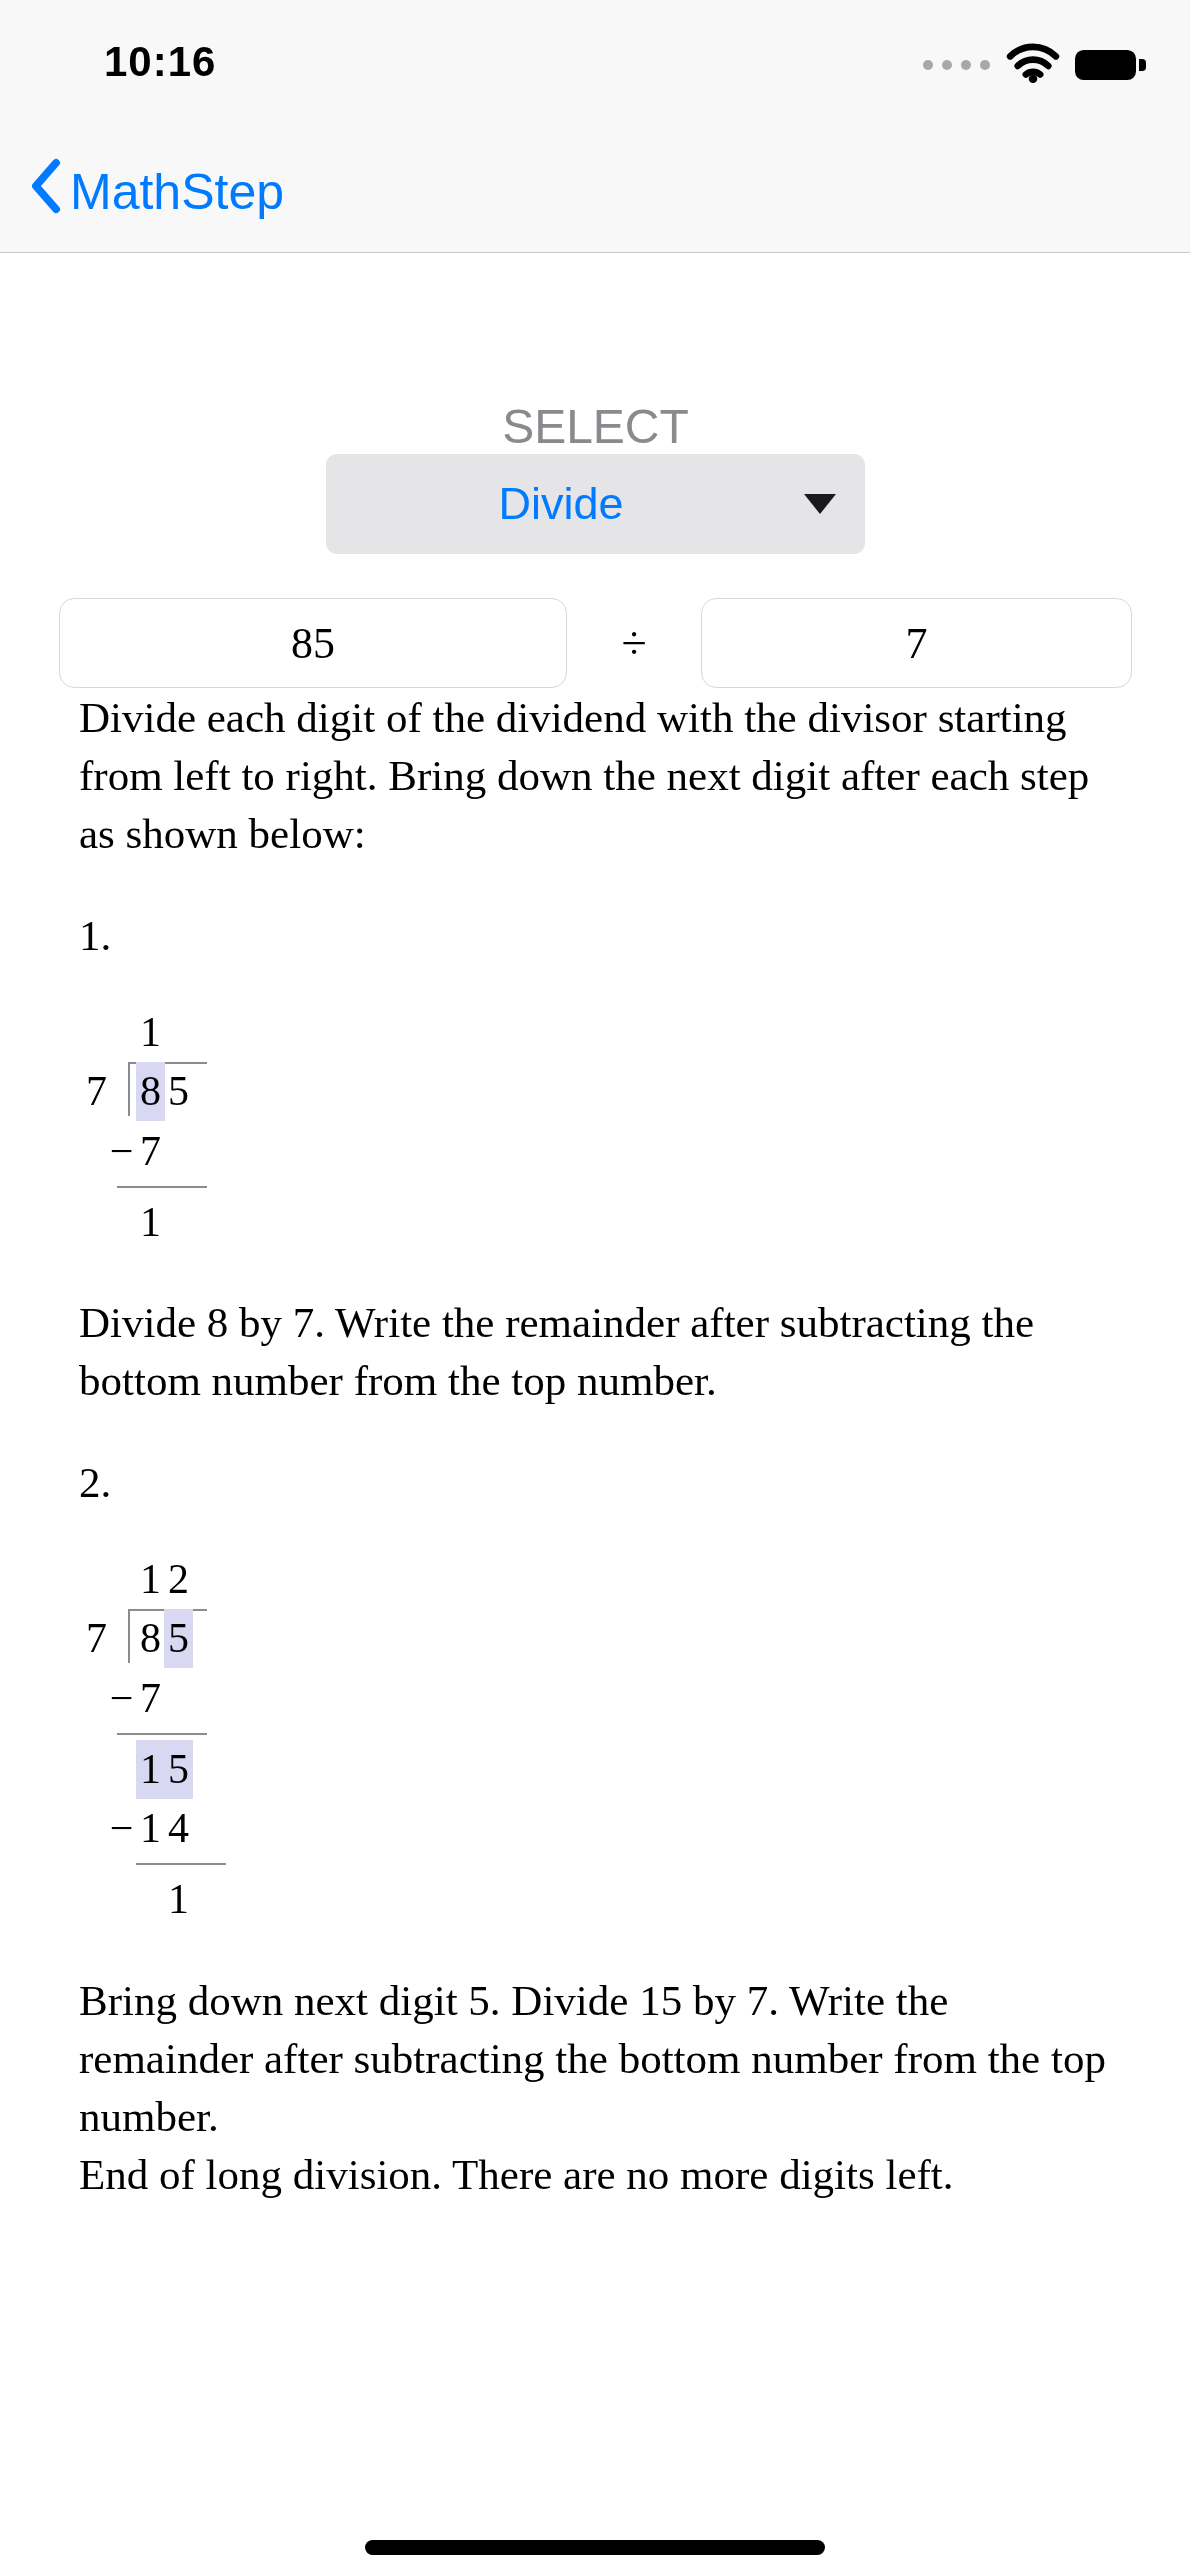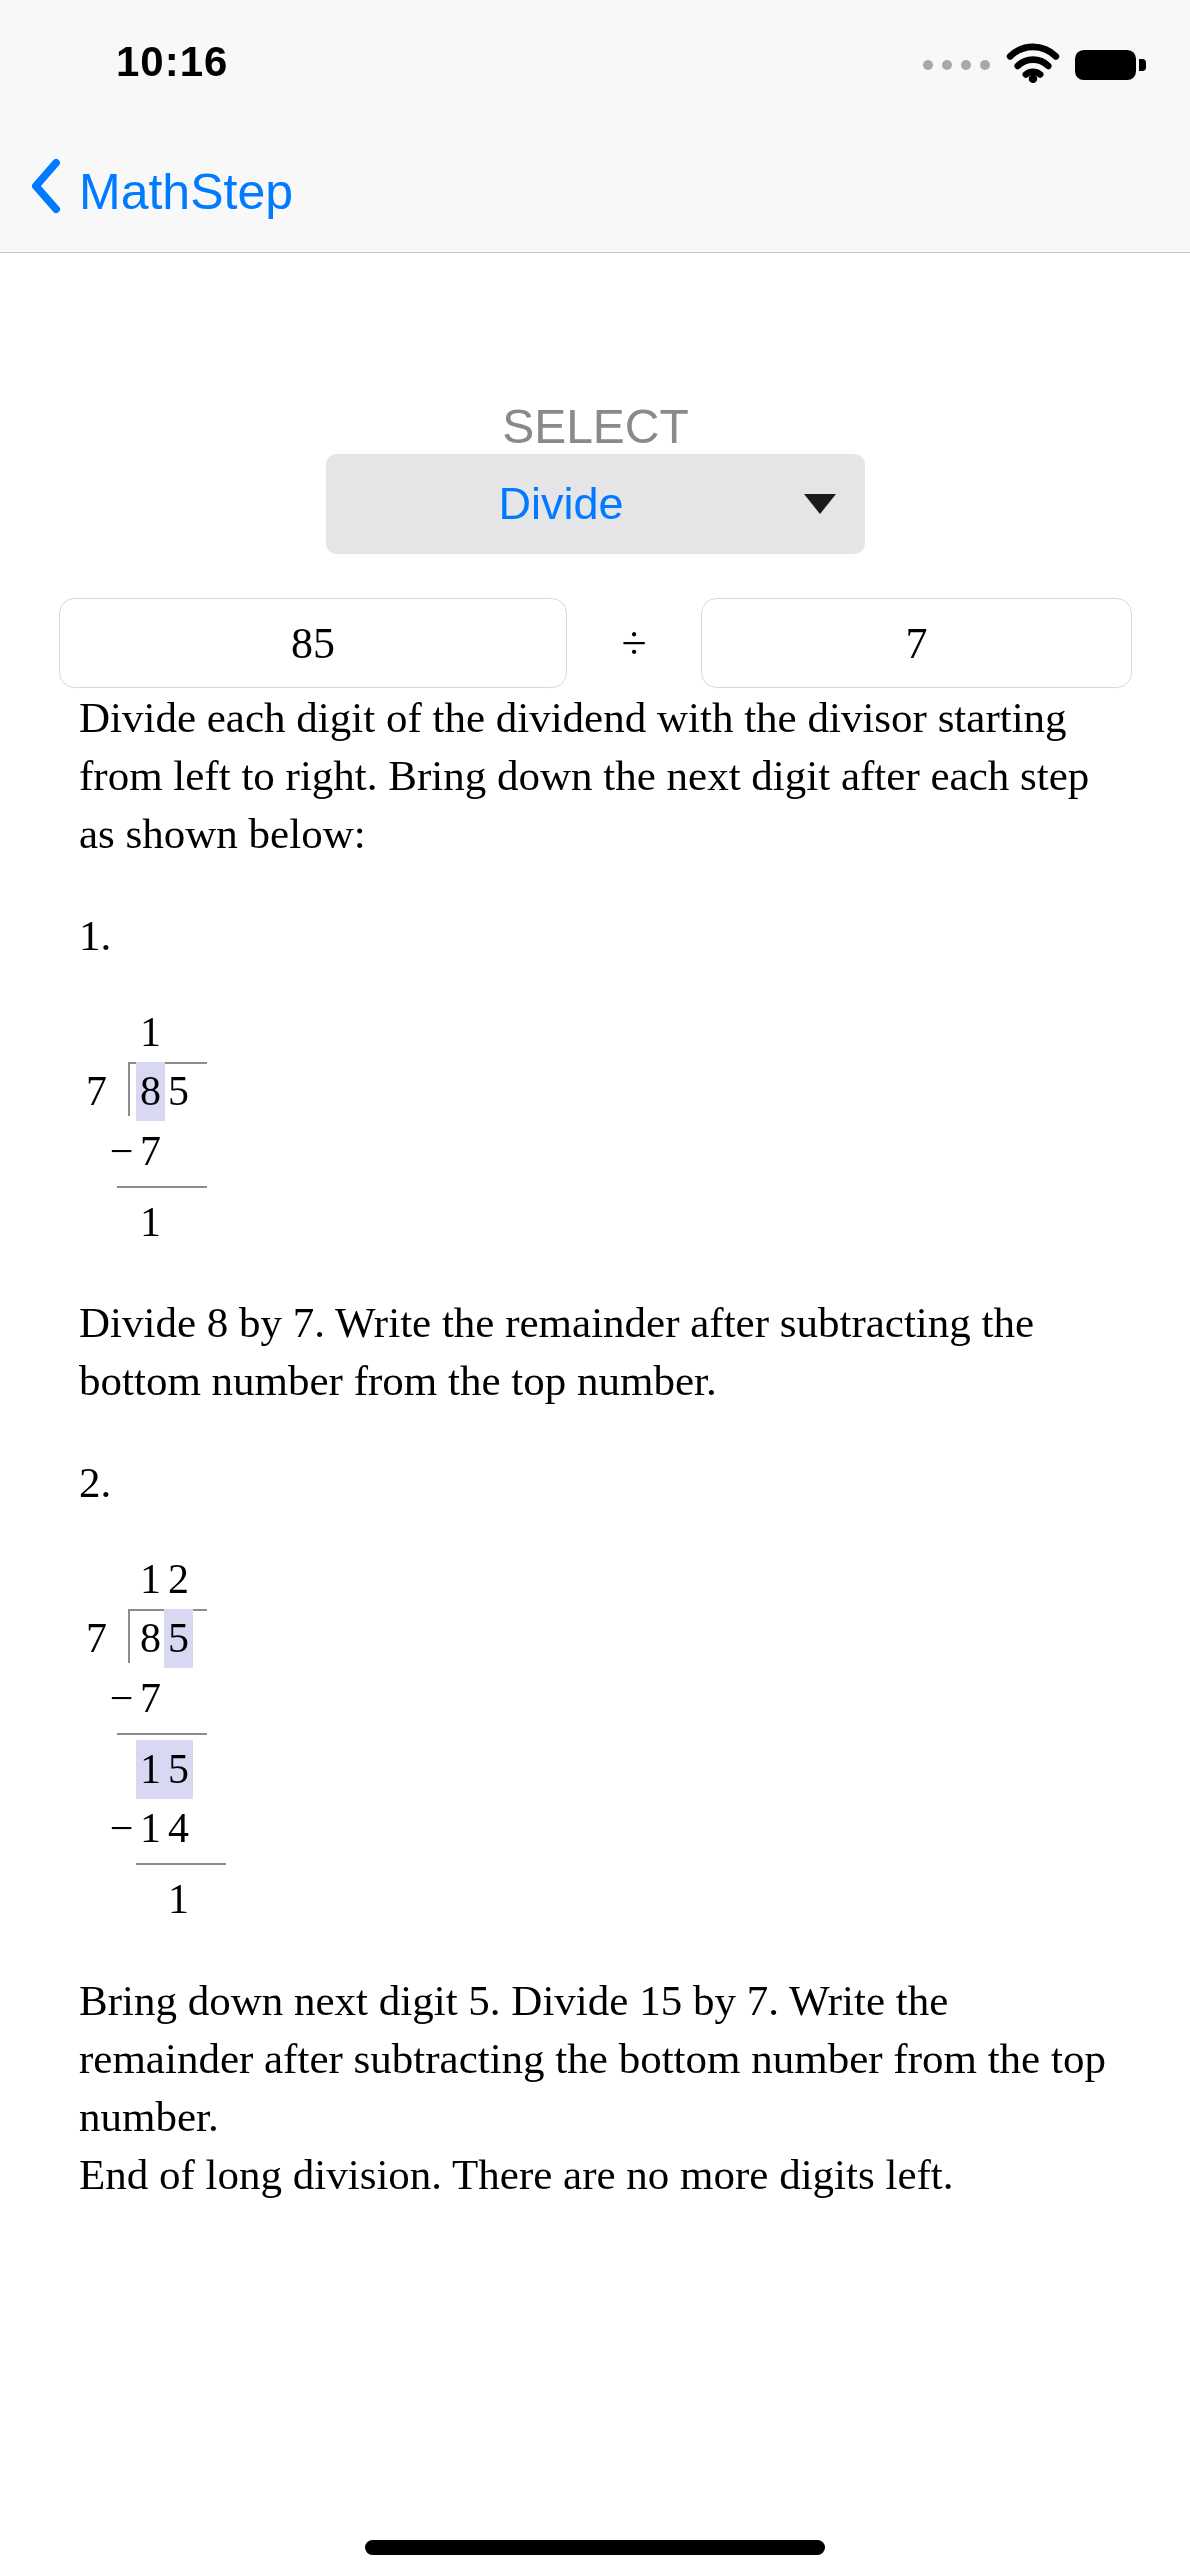--- a/index.html
+++ b/index.html
@@ -15,36 +15,36 @@
     background:#ffffff;font-family:"Liberation Sans",sans-serif;color:#000;
   }
 
   
   .header{
     position:absolute;top:0;left:0;width:1190px;height:253px;
     background:#f8f8f8;border-bottom:1px solid #c7c7c9;
   }
   .time{
     position:absolute;left:104px;top:38px;
-    font-size:42px;font-weight:700;letter-spacing:1px;margin-left:12px;
+    font-size:42px;font-weight:700;letter-spacing:1px;
   }
   .status-icons{
     position:absolute;right:54px;top:42px;height:46px;
     display:flex;align-items:center;gap:15.3px;
   }
   .dots{display:flex;gap:8.6px;align-items:center}
   .dot{width:10.5px;height:10.5px;border-radius:50%;background:#a8a8ac}
   .battery{position:relative;width:61px;height:30px;background:#000;border-radius:8.6px}
   .battery::after{
     content:"";position:absolute;right:-9.6px;top:8.6px;width:6.7px;height:12.5px;
     background:#000;border-radius:0 3.8px 3.8px 0;
   }
   .back-btn{
     position:absolute;left:29px;top:157px;height:69px;
-    display:flex;align-items:center;gap:17px;
+    display:flex;align-items:center;gap:8px;
     color:var(--accent);font-size:50px;cursor:pointer;background:none;border:none;
     font-family:"Liberation Sans",sans-serif;padding:0;
   }
 
   
   main{position:absolute;top:254px;left:0;width:1190px}
 
   .select-row{
     display:flex;align-items:center;justify-content:space-between;
     margin:145px 58px 0 59px;

